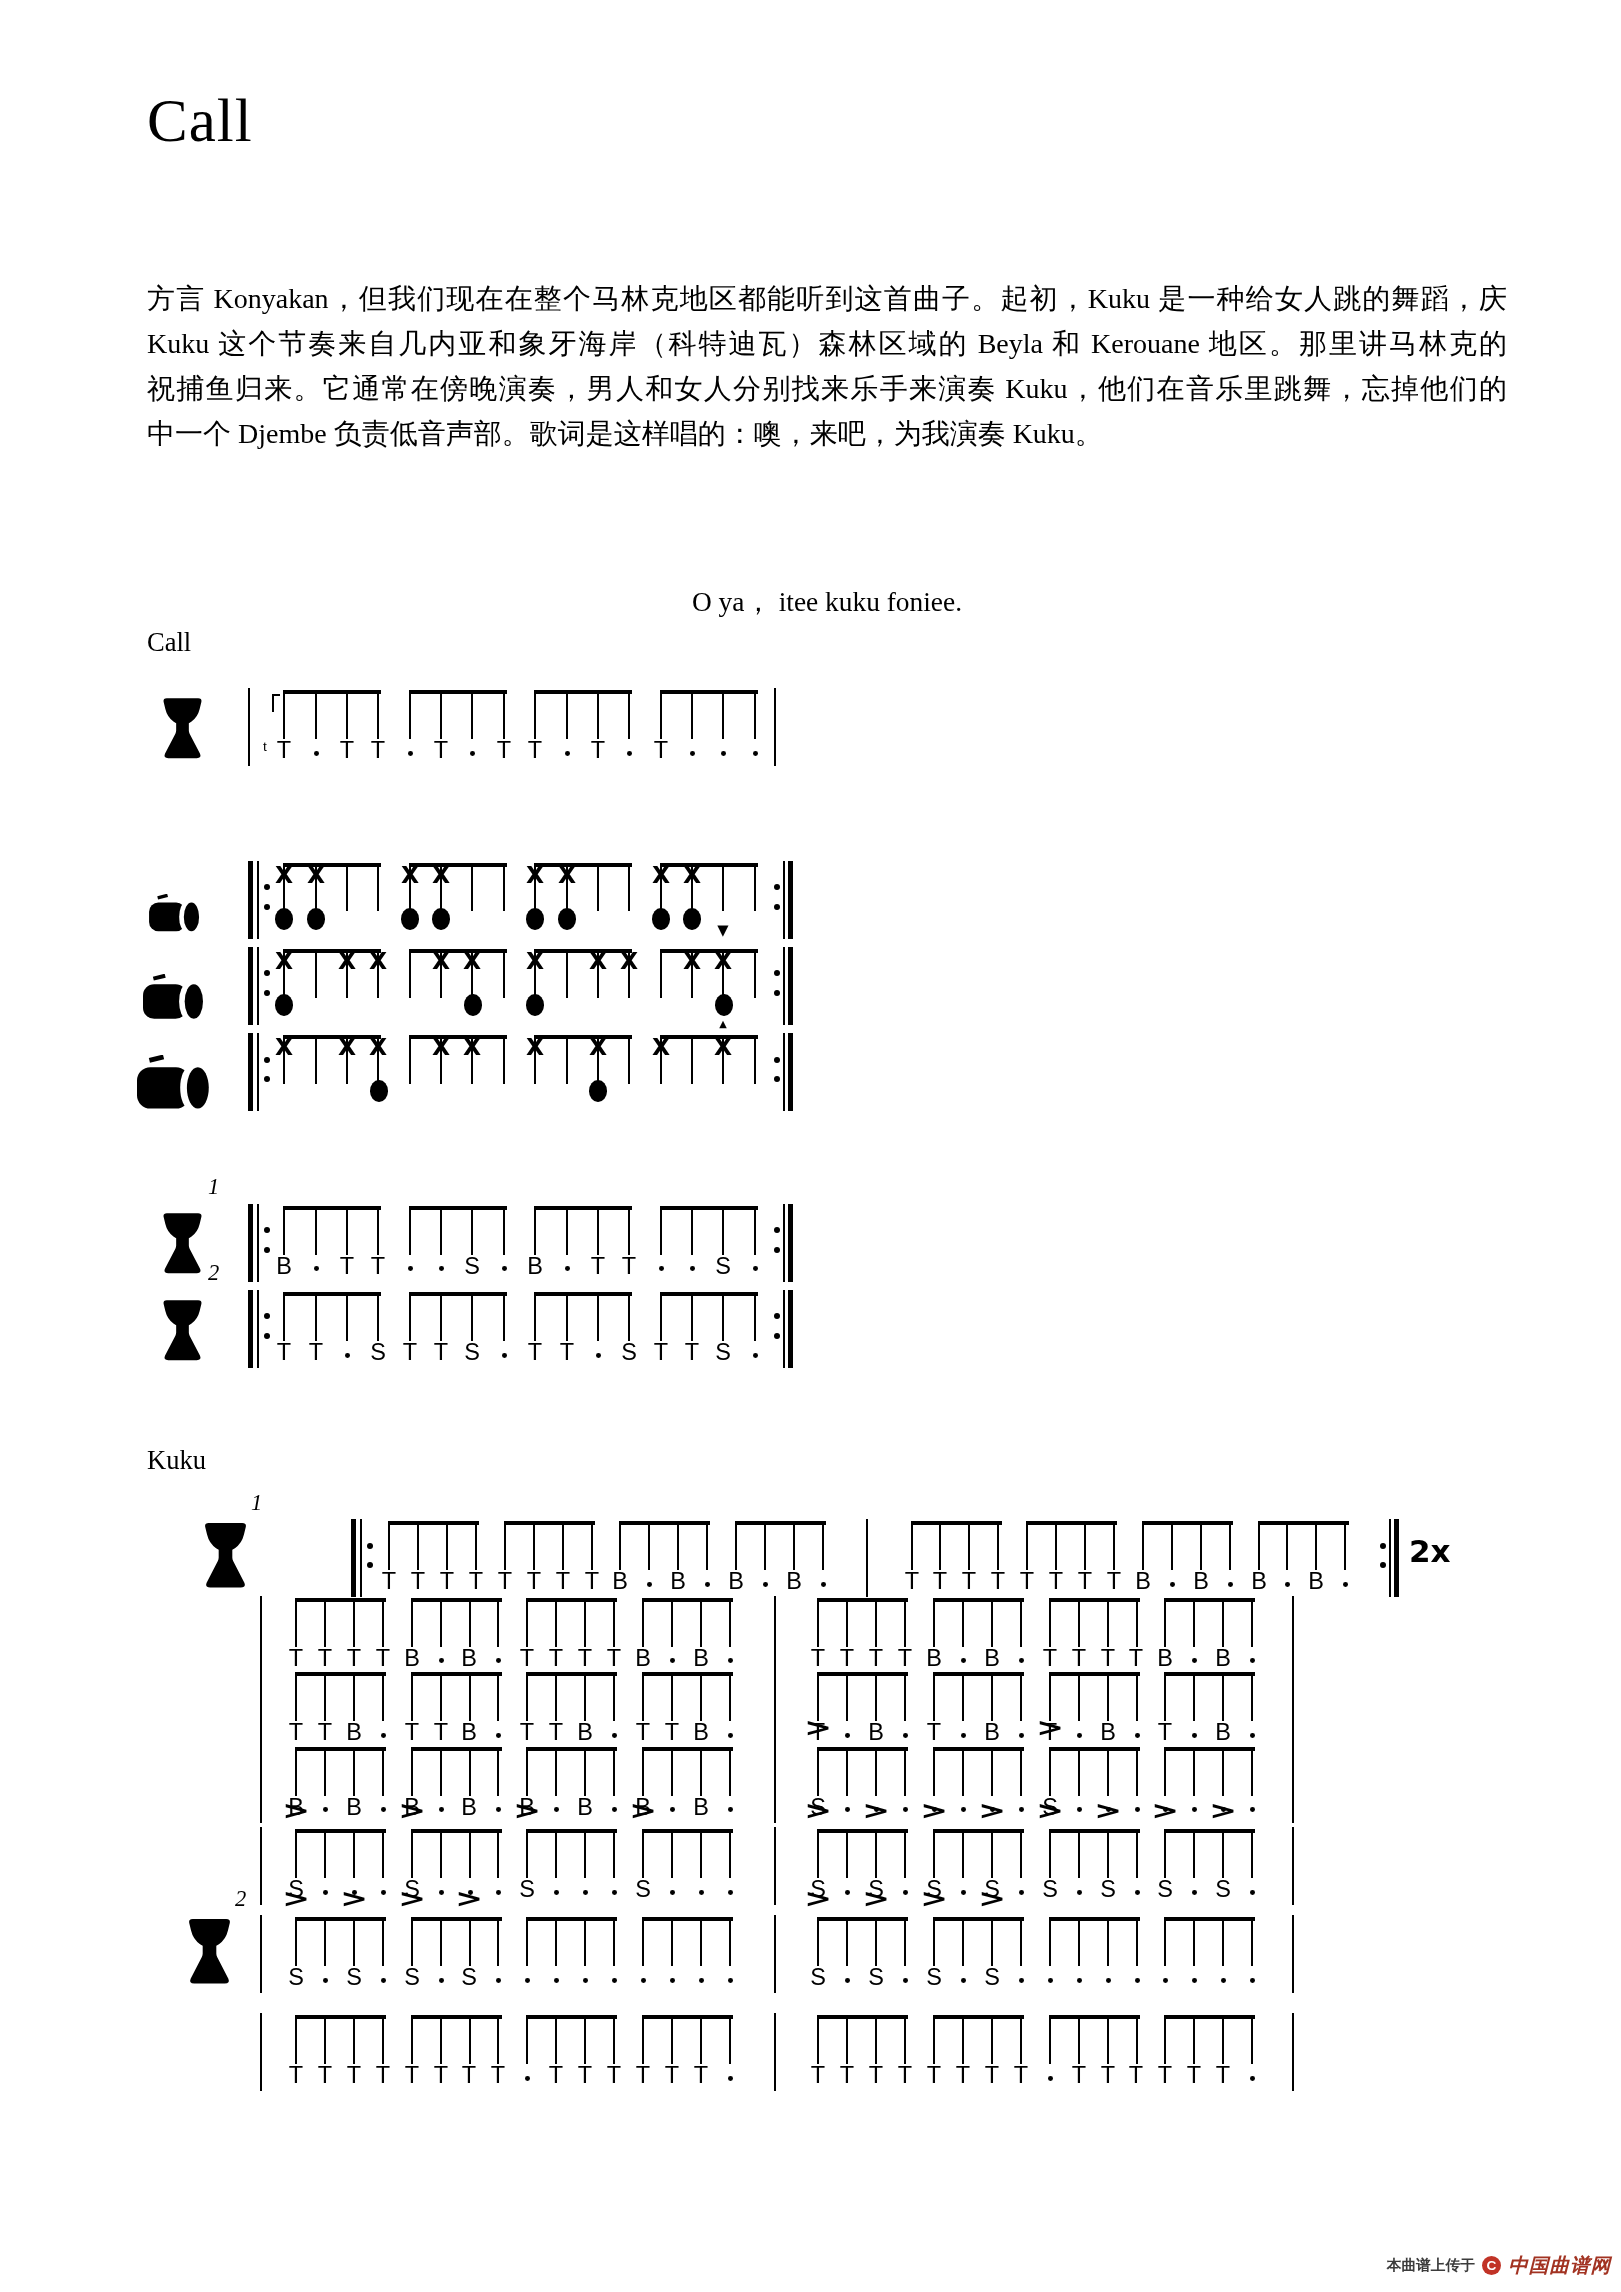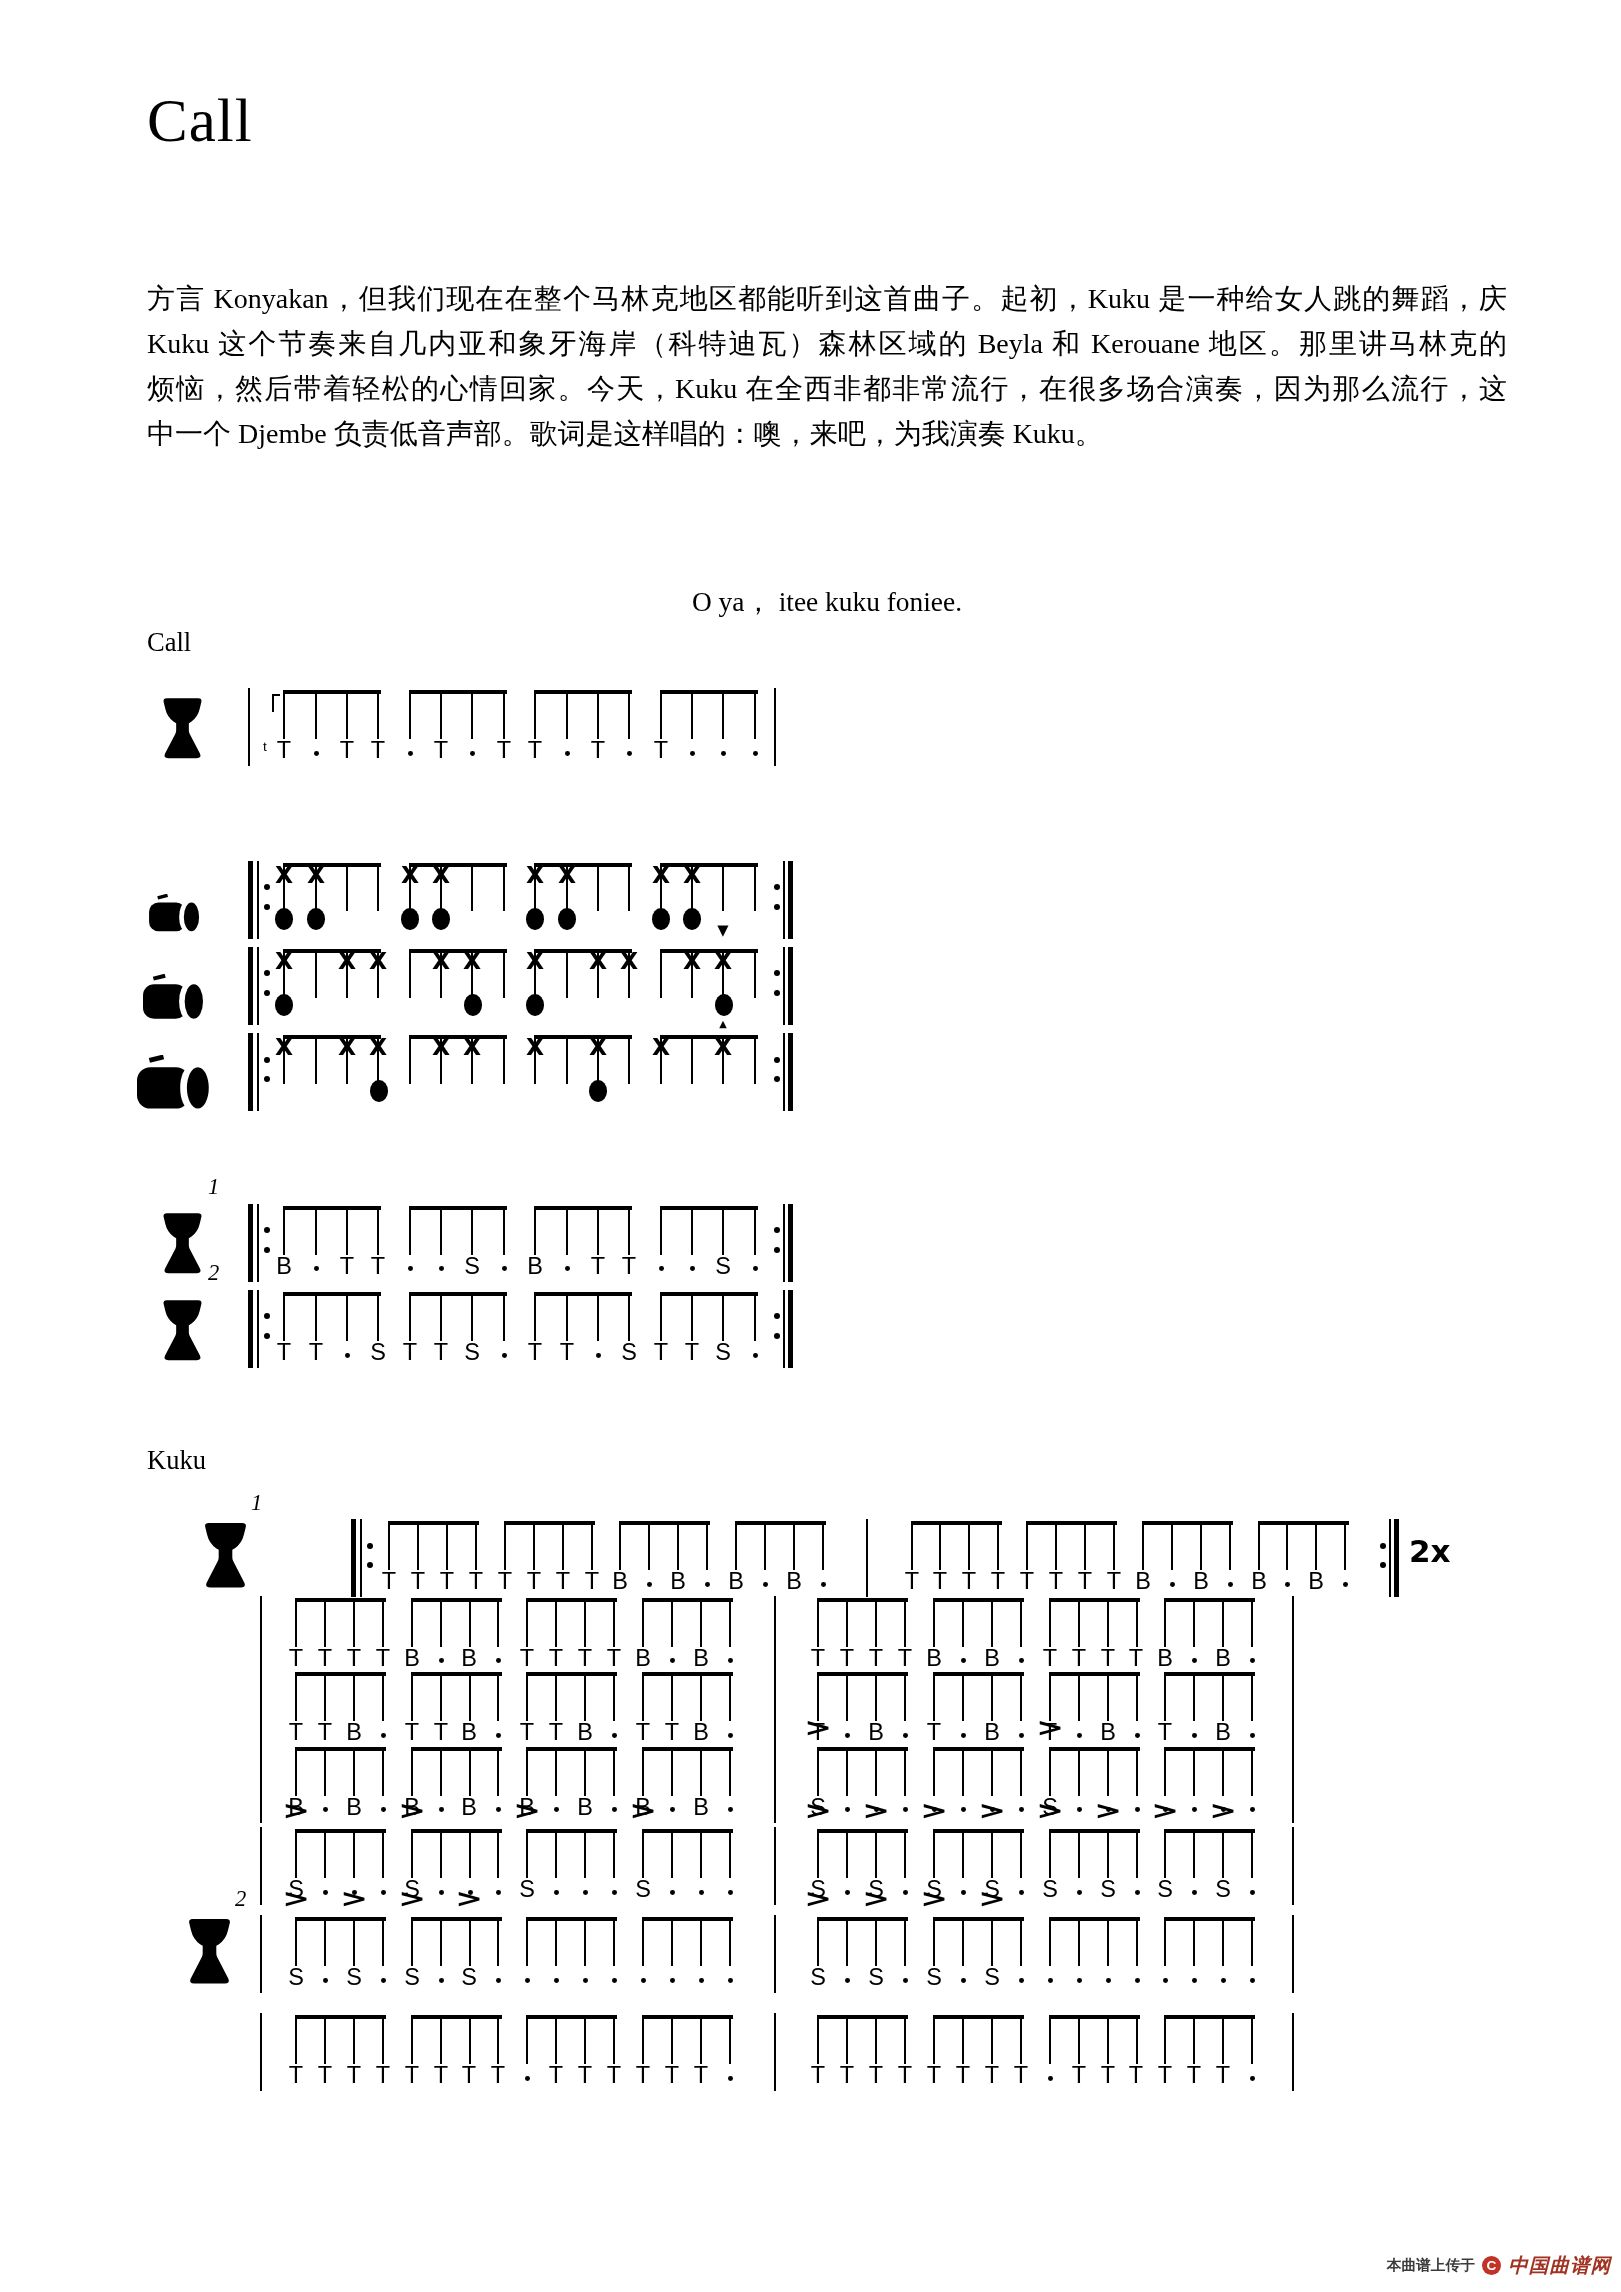--- a/index.html
+++ b/index.html
@@ -38,21 +38,21 @@
   .grt{position:absolute;font-family:"Liberation Sans",sans-serif;font-size:13.7px;}
 </style>
 </head>
 <body>
 
 <div class="page">
   <div class="title">Call</div>
   <div class="intro">
       <div class="pline">方言 Konyakan，但我们现在在整个马林克地区都能听到这首曲子。起初，Kuku 是一种给女人跳的舞蹈，庆</div>
       <div class="pline">Kuku 这个节奏来自几内亚和象牙海岸（科特迪瓦）森林区域的 Beyla 和 Kerouane 地区。那里讲马林克的</div>
-      <div class="pline">烦恼，然后带着轻松的心情回家。今天，Kuku 在全西非都非常流行，在很多场合演奏，因为那么流行，这</div>
+      <div class="pline">祝捕鱼归来。它通常在傍晚演奏，男人和女人分别找来乐手来演奏 Kuku，他们在音乐里跳舞，忘掉他们的</div>
       <div class="pline last">中一个 Djembe 负责低音声部。歌词是这样唱的：噢，来吧，为我演奏 Kuku。</div>
     </div>
   <div class="lyric">O ya，  itee kuku foniee.</div>
   <div class="seclabel" style="top:627px">Call</div>
   <div class="seclabel" style="top:1445px">Kuku</div>
   <div id="score" class="abs" style="left:0;top:0;width:1621px;height:2293px">
       <svg viewBox="0 0 40 62" width="39" height="61" style="position: absolute; left: 163px; top: 698px;">
         <path d="M4 0 L36 0 Q40 0 39.4 3.5 L37.6 11 Q35.6 19.5 29 24 L26.5 25.6 L26.5 33 Q26.5 34.5 27.3 36.3 L38 57 Q39.8 61.5 34.6 61.5 L5.4 61.5 Q0.2 61.5 2 57 L12.7 36.3 Q13.5 34.5 13.5 33 L13.5 25.6 L11 24 Q4.4 19.5 2.4 11 L0.6 3.5 Q0 0 4 0 Z" fill="#000"></path>
       </svg>
       <div class="bar" style="left: 248px; top: 688px; width: 2px; height: 78px;"></div>

